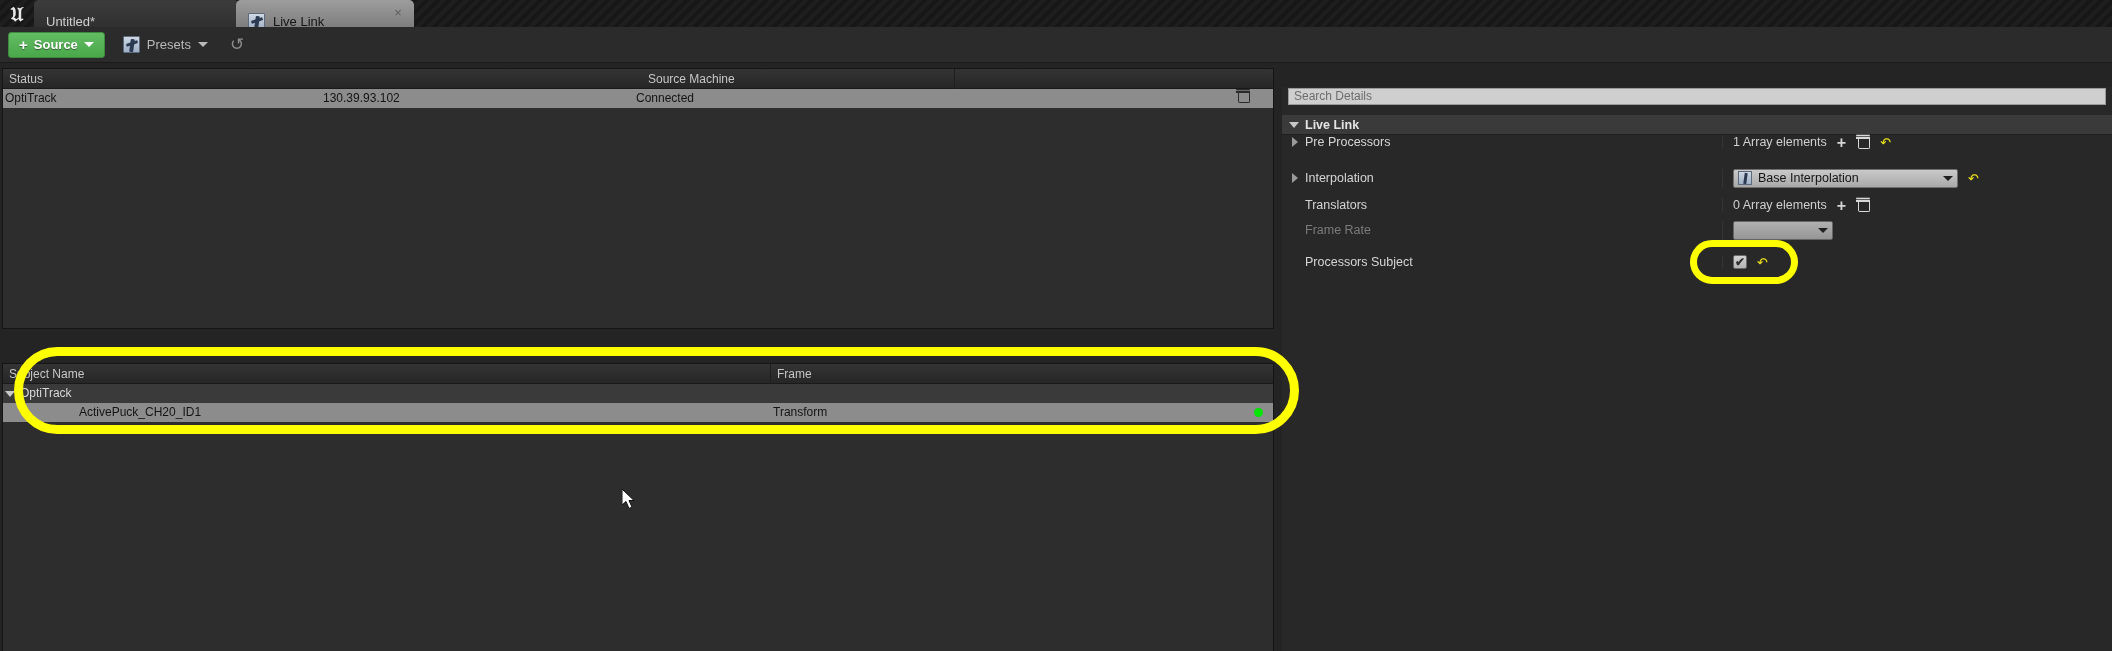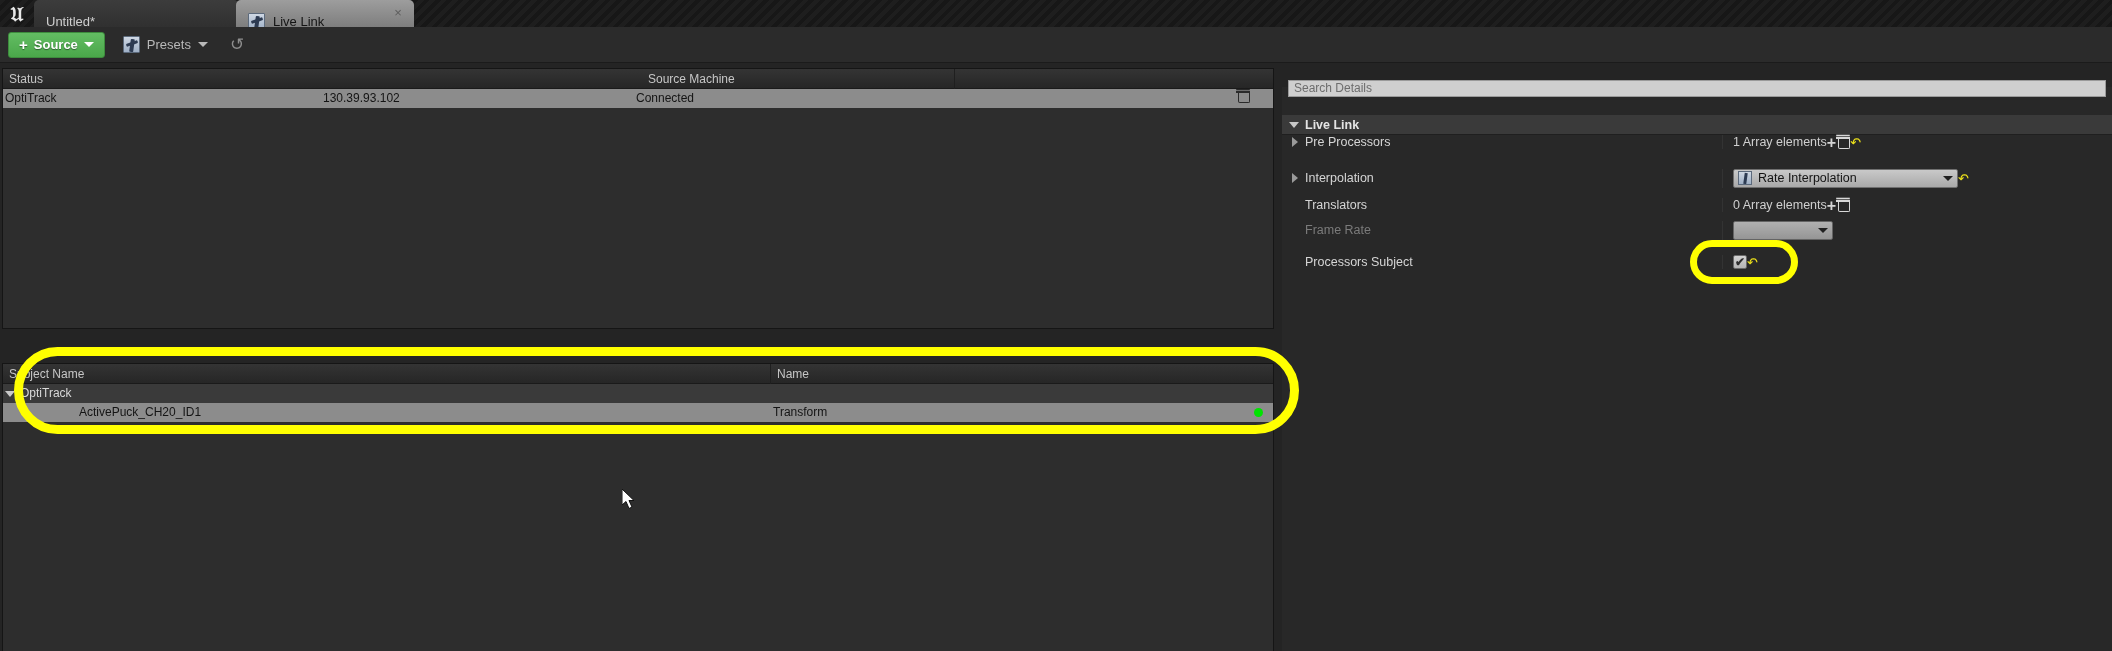--- a/index.html
+++ b/index.html
@@ -130,21 +130,21 @@
     border-top: none; border-radius: 0 0 2px 2px;
   }
   .trash-icon::after {
     content: ""; position: absolute; left: 0px; top: 2px;
     width: 14px; height: 1.6px; background: currentColor;
     box-shadow: 0 -2.5px 0 -0.2px currentColor;
   }
 
   
   .search-details {
-    position: absolute; left: 1288px; top: 80px; width: 818px; height: 17px;
+    position: absolute; left: 1288px; top: 88px; width: 818px; height: 17px;
     background: #cfcfcf; border: 1px solid #9a9a9a;
     font-size: 12px; color: #6d6d6d; padding-left: 5px; line-height: 15px;
   }
   .cat-header {
     position: absolute; left: 1282px; top: 115px; width: 830px; height: 20px;
     background: #3a3a3a; border-bottom: 1px solid #1f1f1f;
     display: flex; align-items: center; gap: 6px; padding-left: 7px;
     font-size: 12.5px; font-weight: bold; color: #e4e4e4;
   }
   .tri-open { width:0;height:0;border-left:5px solid transparent;
@@ -154,21 +154,21 @@
 
   .prop-row {
     position: absolute; left: 1282px; width: 830px; height: 26px;
     display: flex; align-items: center;
   }
   .prop-name {
     width: 440px; padding-left: 10px; display: flex; align-items: center; gap: 7px;
     font-size: 12.5px; color: #d5d5d5;
   }
   .prop-name.disabled { color: #7b7b7b; }
-  .prop-val { flex: 1; display: flex; align-items: center; 
+  .prop-val { flex: 1; display: flex; align-items: center; gap: 10px;
               font-size: 12.5px; color: #cfcfcf; border-left: 1px solid #333; padding-left: 10px; }
 
   .icon-btn { color: #d8d8d8; width: 14px; height: 14px; display: inline-block; position: relative; }
   .icon-plus { font-size: 16px; line-height: 13px; font-weight: bold; color: #d5d5d5; }
   .reset-arrow { color: #f0e41a; font-size: 13px; line-height: 13px; }
 
   .combo {
     height: 19px; background: linear-gradient(#c9c9c9, #a9a9a9);
     border: 1px solid #6f6f6f; border-radius: 2px;
     display: flex; align-items: center; gap: 6px; padding: 0 4px;
@@ -277,21 +277,21 @@
   </div>
 
   <div class="prop-row" style="top:165px">
     <div class="prop-name">
       <span class="tri-closed"></span>
       <span>Interpolation</span>
     </div>
     <div class="prop-val">
       <div class="combo" style="width:225px">
         <span class="combo-small-icon"></span>
-        <span>Rate Interpolation</span>
+        <span>Base Interpolation</span>
         <span class="dd-caret"></span>
       </div>
       <span class="reset-arrow">↶</span>
     </div>
   </div>
 
   <div class="prop-row" style="top:192px">
     <div class="prop-name">
       <span style="width:6px;display:inline-block"></span>
       <span>Translators</span>
@@ -323,21 +323,21 @@
     </div>
     <div class="prop-val">
       <span class="checkbox">✔</span>
       <span class="reset-arrow">↶</span>
     </div>
   </div>
 
   <div class="panel-subjects">
     <div class="tbl-head">
       <div class="th" style="width:768px">Subject Name</div>
-      <div class="th" style="width:500px;border-right:none">Name</div>
+      <div class="th" style="width:500px;border-right:none">Frame</div>
     </div>
     <div class="row row-group">
       <div class="td" style="width:768px;display:flex;align-items:center;gap:5px">
         <span class="tri-open"></span>
         <span>OptiTrack</span>
       </div>
     </div>
     <div class="row row-selected">
       <div class="td" style="width:768px;padding-left:76px">ActivePuck_CH20_ID1</div>
       <div class="td" style="width:440px">Transform</div>

